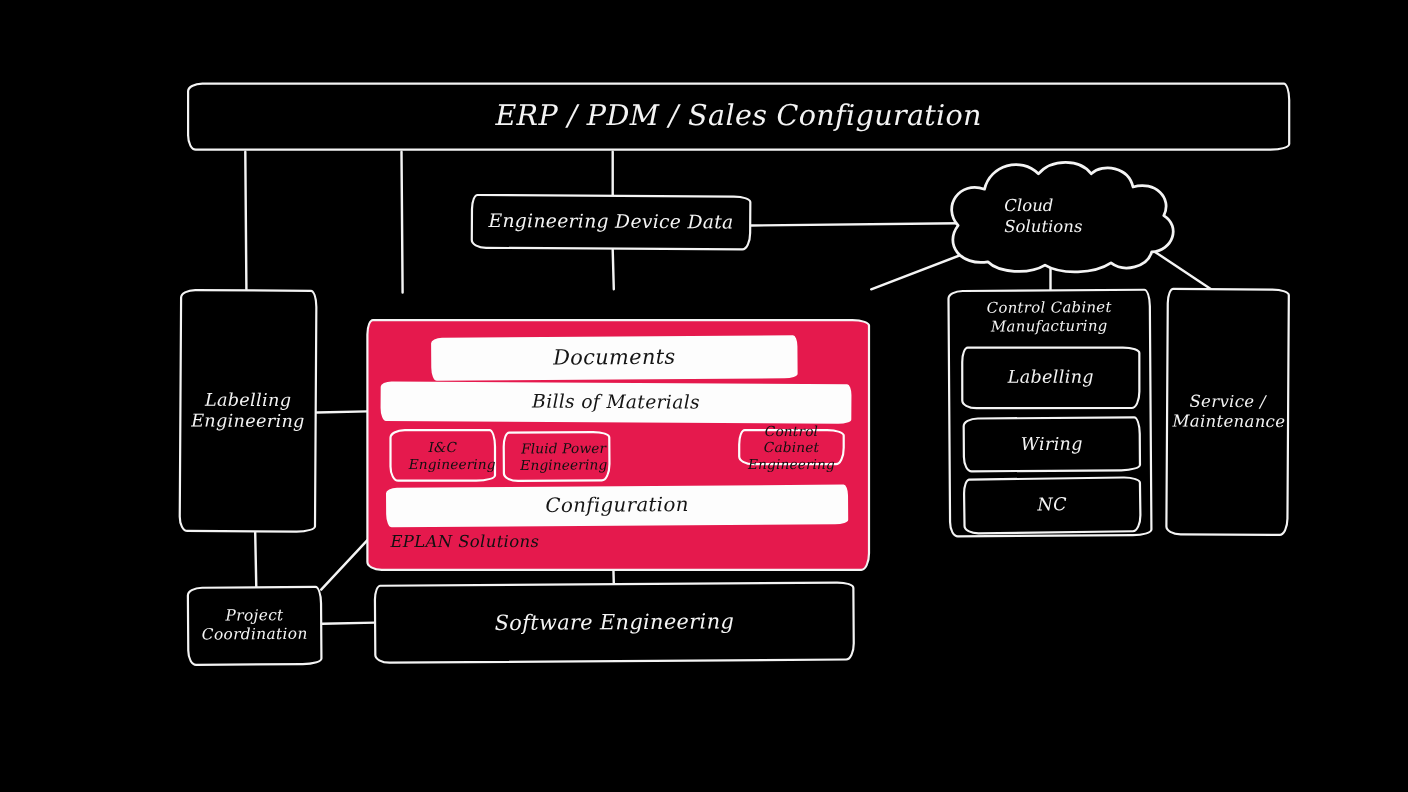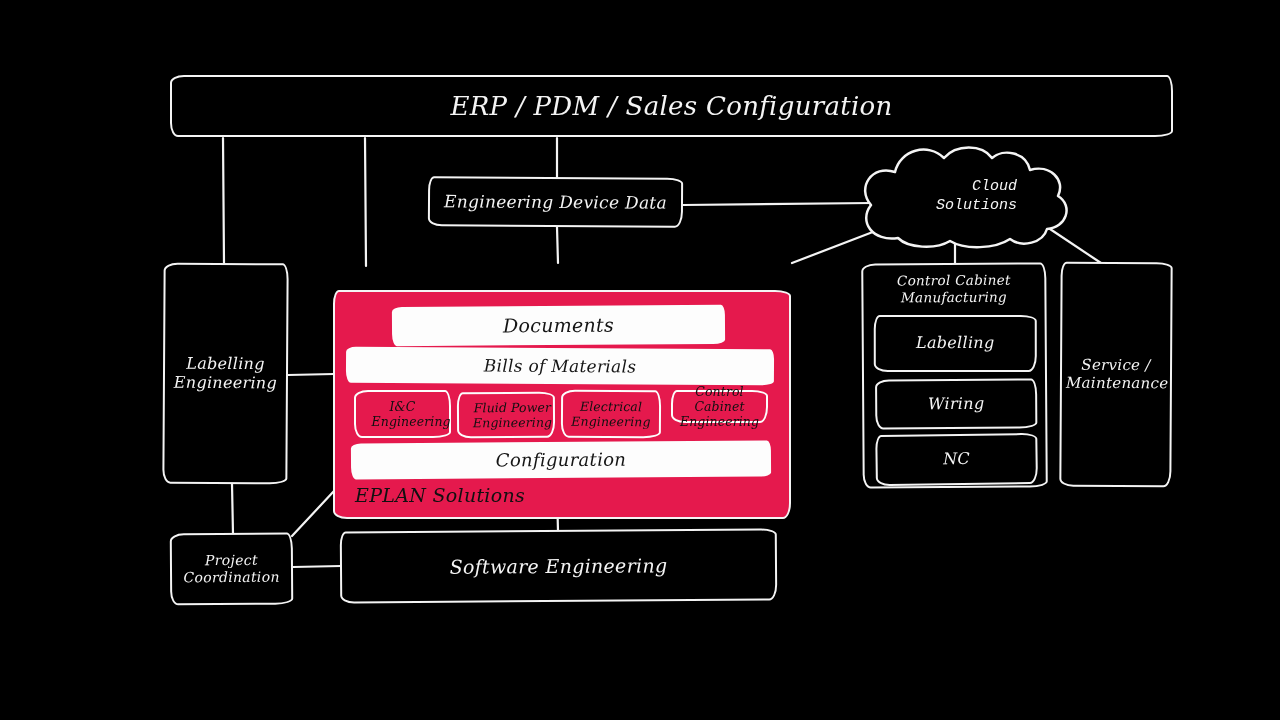--- a/index.html
+++ b/index.html
@@ -17,26 +17,26 @@
   .sk2{border-radius:6px 16px 8px 14px / 14px 6px 16px 8px;}
   .r1{transform:rotate(-0.4deg);}
   .r2{transform:rotate(0.35deg);}
   .whitebox{background:#fdfdfd;color:#151515;border:none;border-radius:10px 4px 12px 5px / 5px 10px 4px 12px;}
   .redfill{background:#e5194d;margin-top:28px;}
   .redsub{background:#e5194d;color:#101010;border:2px solid #fdfdfd;}
   .lbl{line-height:1.18;letter-spacing:.3px;}
   .top-label{font-size:26px;}
   .edd-label{font-size:17px;}
   .me-label{font-size:16px;max-width:105px;}
-  .cloud-label{position:absolute;z-index:2;text-align:right;font-size:15px;line-height:1.25;font-family:Liberation Mono, monospace;}
+  .cloud-label{position:absolute;z-index:2;text-align:left;font-size:15px;line-height:1.25;}
   .doc-label{font-size:19px;}
   .bom-label{font-size:17px;}
   .sub-label{font-size:12.5px;line-height:1.2;letter-spacing:.1px;}
   .cfg-label{font-size:18px;}
-  .eplan-tag{position:absolute;left:20px;top:192px;color:#101010;font-size:19px;z-index:3;}
+  .eplan-tag{position:absolute;left:20px;top:192px;color:#101010;font-size:15px;z-index:3;}
   .ccm-title{position:absolute;top:7px;left:0;width:100%;text-align:center;font-size:13.5px;line-height:1.25;}
   .inner-label{font-size:16px;}
   .sm-label{font-size:15px;max-width:100px;}
   .pc-label{font-size:14px;max-width:100px;}
   .se-label{font-size:19px;}
 </style>
 </head>
 <body>
 
 <div class="stage">
@@ -87,23 +87,20 @@
     <div class="box whitebox r2" style="left:11px;top:56px;width:428px;height:36px;">
       <span class="lbl bom-label">Bills of Materials</span>
     </div>
 
     <div class="box redsub sk1" style="left:19px;top:98px;width:97px;height:48px;">
       <span class="lbl sub-label" style="max-width:62px;">I&amp;C Engineering</span>
     </div>
     <div class="box redsub sk2 r1" style="left:122px;top:100px;width:98px;height:46px;padding-left:13px;">
       <span class="lbl sub-label" style="max-width:80px;">Fluid Power Engineering</span>
     </div>
-    <div class="box redsub sk1 r2" style="left:226px;top:98px;width:100px;height:48px;">
-      <span class="lbl sub-label" style="max-width:80px;">Electrical Engineering</span>
-    </div>
     <div class="box redsub sk2" style="left:336px;top:98px;width:97px;height:33px;">
       <span class="lbl sub-label" style="max-width:88px;">Control Cabinet Engineering</span>
     </div>
 
     <div class="box whitebox r1" style="left:16px;top:150px;width:420px;height:36px;">
       <span class="lbl cfg-label">Configuration</span>
     </div>
 
     <div class="eplan-tag lbl">EPLAN Solutions</div>
   </div>

